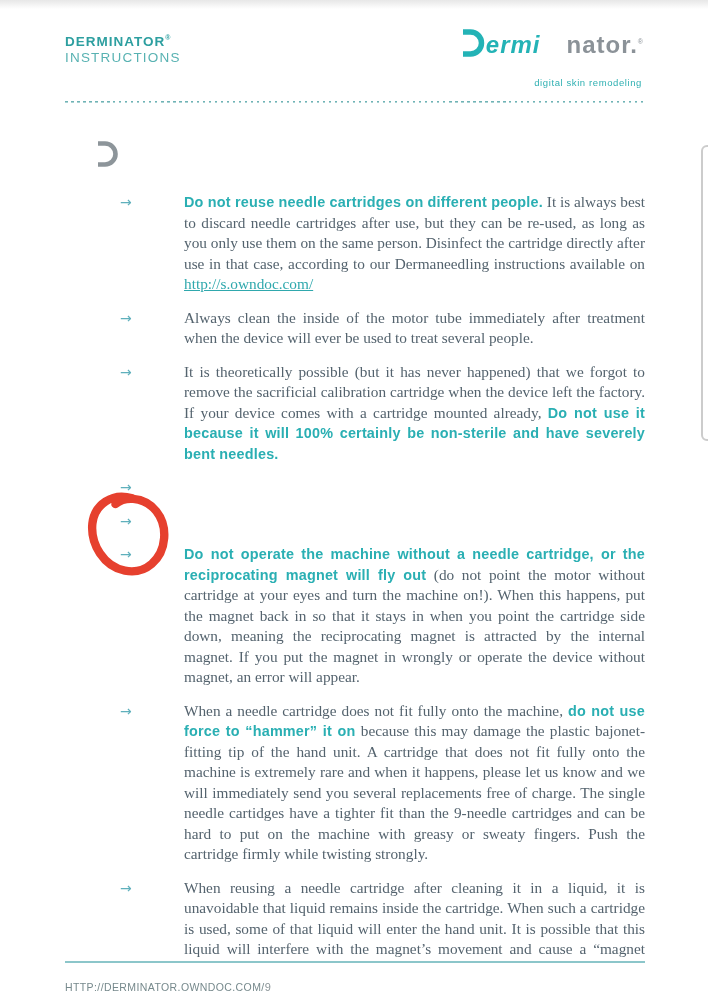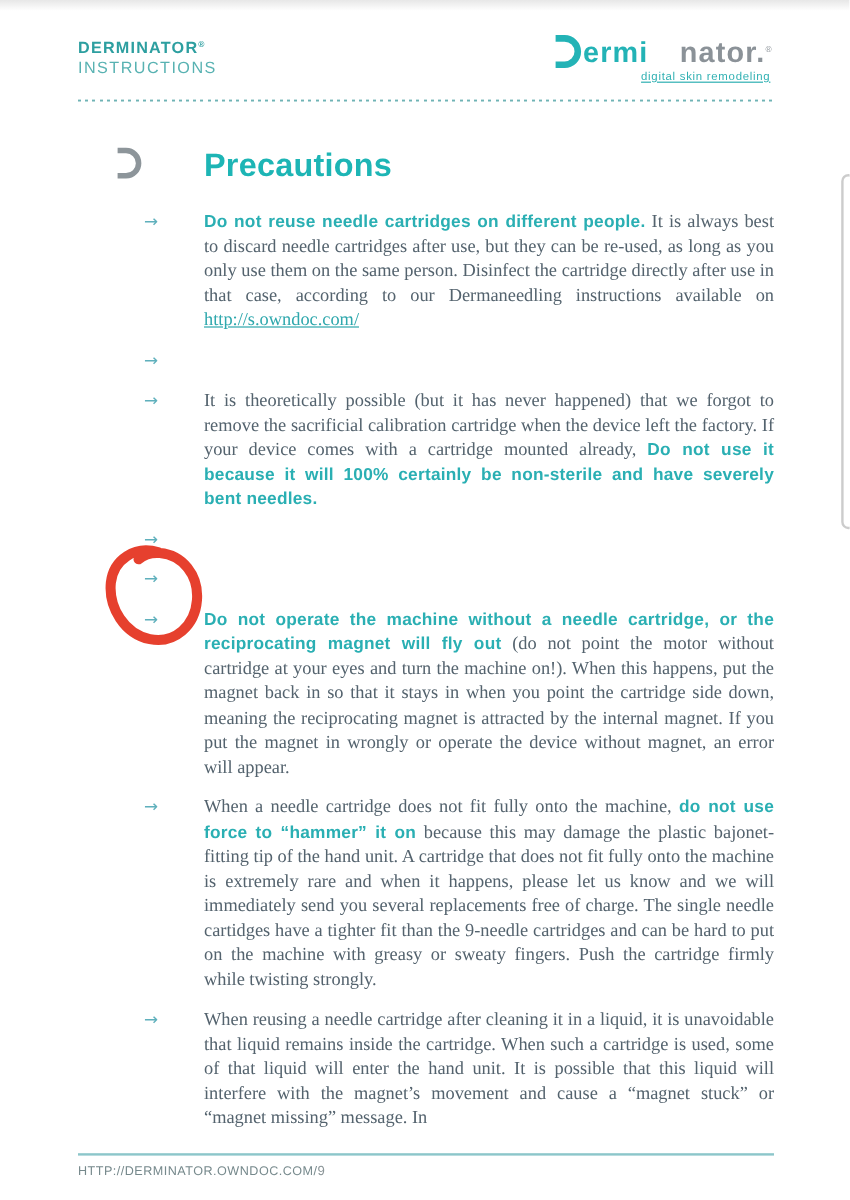--- a/index.html
+++ b/index.html
@@ -15,57 +15,57 @@
   .doc-title { font-family: "Liberation Sans", sans-serif; font-size: 13.5px; font-weight: bold;
                letter-spacing: 1px; color: #2d9fa0; line-height: 16px; }
   .doc-title sup { font-size: 7px; }
   .doc-subtitle { font-family: "Liberation Sans", sans-serif; font-size: 13.5px;
                   letter-spacing: 1.2px; color: #58b2b2; line-height: 16px; text-align: center; }
   .brand { display: flex; flex-direction: column; align-items: flex-end; margin-top: -2px; }
   .logo-row { display: flex; align-items: center; }
   .logo-d { margin-right: 1px; }
   .logo-text { font-family: "Liberation Sans", sans-serif; font-weight: bold; font-size: 24px;
                letter-spacing: 1px; line-height: 26px; }
-  .logo-teal { color: #23b3b6; }
+  .logo-teal { color: #23b3b6; font-style: italic; }
   .logo-gray { color: #8b9298; margin-left: 26px; }
   .logo-reg { font-size: 7px; color: #8b9298; vertical-align: super; font-weight: normal; }
   .tagline { font-family: "Liberation Sans", sans-serif; font-size: 9.5px; color: #2fb0b2;
-             letter-spacing: 0.6px; margin-top: 1px; margin-right: 2px; text-decoration: underline; }
+             letter-spacing: 0.6px; margin-top: 19px; margin-right: 2px; }
 
   .dotted-sep { margin: 13px 64px 0 65px; height: 2px;
                 background-image: repeating-linear-gradient(90deg, #6fb3b5 0 2.5px, transparent 2.5px 6px);
                 background-size: 100% 1.6px; background-repeat: no-repeat; background-position: 0 0; }
 
   
   main { margin: 36px 63px 0 65px; }
   .title-row { display: flex; align-items: center; margin-bottom: 19px; }
   .icon-col { flex: 0 0 105px; padding-left: 29px; }
   .page-title { font-family: "Liberation Sans", sans-serif; font-weight: bold; font-size: 27px;
                 letter-spacing: 0.2px; color: #1db5b5; }
 
   .bullet-row { position: relative; display: flex; margin-bottom: 13px; }
   .arrow-col { flex: 0 0 105px; padding-left: 55px; font-family: "DejaVu Sans", sans-serif;
                font-size: 14px; color: #5fb0bc; line-height: 20.5px; }
-  .text-col { flex: 1; text-align: justify; line-height: 20.5px; }
+  .text-col { flex: 1; text-align: justify; line-height: 20.5px; margin-left: 14px; }
   .seg-normal { font-size: 15.3px; color: #54636e; }
   .seg-bold { font-family: "Liberation Sans", sans-serif; font-weight: bold; font-size: 14.4px;
               letter-spacing: 0.2px; color: #2aafb3; }
   .seg-link { font-size: 15.3px; color: #2fa8ad; text-decoration: underline; }
 
   .red-circle { position: absolute; left: 19px; top: -20px; width: 88px; height: 88px;
                 pointer-events: none; }
 
   
   .scroll-thumb { position: absolute; right: -5px; top: 145px; width: 12px; height: 296px;
                   background: #ffffff; border: 2px solid #cccccc; border-radius: 7px; }
 
   
   .page-footer { position: absolute; left: 65px; right: 63px; top: 961px;
                  border-top: 2px solid #8cc6ca; background: #ffffff;
-                 display: flex; justify-content: flex-start; padding-top: 7px; }
+                 display: flex; justify-content: flex-start; padding-top: 18px; }
   .footer-url { font-family: "Liberation Sans", sans-serif; font-size: 10.5px;
                 letter-spacing: 0.4px; color: #76898c; }
   .page-num { font-family: "Liberation Sans", sans-serif; font-size: 11px; color: #8b9598; }
 </style>
 </head>
 <body>
 
 <div class="topfade"></div>
 
 <header class="page-header">
@@ -86,29 +86,29 @@
 
 <div class="dotted-sep"></div>
 
 <main>
   <div class="title-row">
     <span class="icon-col">
       <svg width="25" height="30" viewBox="0 0 25 30">
         <path d="M4 4.5 h7 a10.5 10.5 0 0 1 0 21 H4" fill="none" stroke="#8d959a" stroke-width="4.6"></path>
       </svg>
     </span>
-    <h1 class="page-title">Precautions</h1>
   </div>
   <div id="bullets">
       <div class="bullet-row">
         <span class="arrow-col">→</span>
         <p class="text-col"><span class="seg-bold">Do not reuse needle cartridges on different people.</span><span class="seg-normal"> It is always best to discard needle cartridges after use, but they can be re-used, as long as you only use them on the same person. Disinfect the cartridge directly after use in that case, according to our Dermaneedling instructions available on </span><a class="seg-link" href="#">http://s.owndoc.com/</a></p>
       </div>
       <div class="bullet-row">
         <span class="arrow-col">→</span>
+        <p class="text-col"><span class="seg-normal">Always clean the inside of the motor tube immediately after treatment when the device will ever be used to treat several people.</span></p>
       </div>
       <div class="bullet-row">
         <span class="arrow-col">→</span>
         <p class="text-col"><span class="seg-normal">It is theoretically possible (but it has never happened) that we forgot to remove the sacrificial calibration cartridge when the device left the factory. If your device comes with a cartridge mounted already, </span><span class="seg-bold">Do not use it because it will 100% certainly be non-sterile and have severely bent needles.</span></p>
       </div>
       <div class="bullet-row">
         <span class="arrow-col">→</span>
       </div>
       <div class="bullet-row">
         <svg class="red-circle" viewBox="0 0 84 84">

